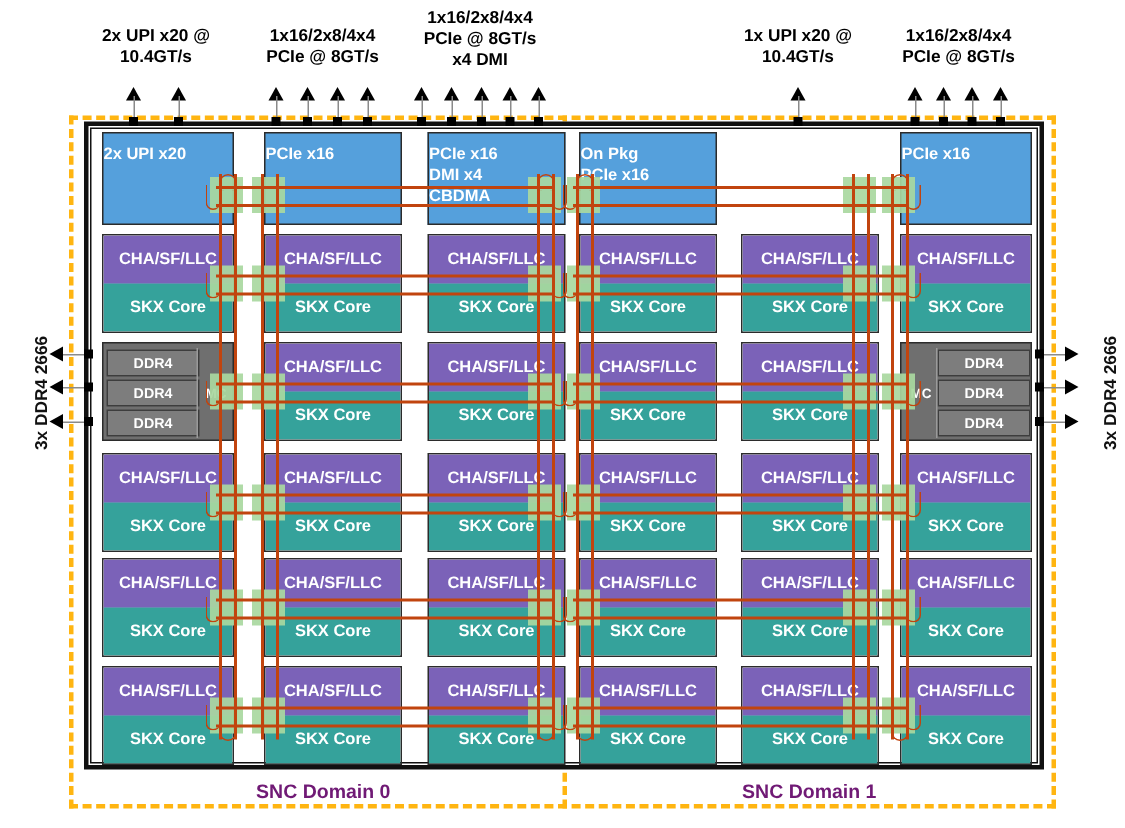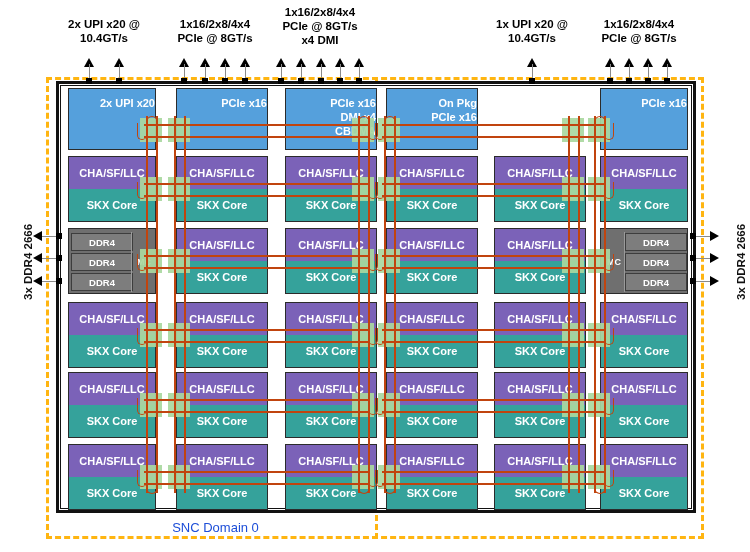--- a/index.html
+++ b/index.html
@@ -41,21 +41,21 @@
     background:#7B62B8;color:#ffffff;font-size:11px;font-weight:700;
     display:flex;align-items:center;justify-content:center;
     border-bottom:1.4px solid #b08fd8;
   }
   .tile .core{
     position:absolute;left:0;right:0;bottom:0;height:50%;
     background:#35A29B;color:#ffffff;font-size:11px;font-weight:700;
     display:flex;align-items:center;justify-content:center;
   }
   .tile.io{background:#55A0DC;border:1.6px solid #2b2b2b;
-    display:flex;flex-direction:column;align-items:flex-end;justify-content:flex-start;
+    display:flex;flex-direction:column;align-items:flex-start;justify-content:flex-start;
     color:#ffffff;font-size:11px;font-weight:700;padding-top:7px;line-height:14px;
     text-align:center;}
 
   
   .tile.mem{background:#6f6f6f;border:1.6px solid #2b2b2b;}
   .ddr{position:absolute;background:#7d7d7d;border:1.2px solid #3d3d3d;
     color:#ffffff;font-size:9.5px;font-weight:700;
     display:flex;align-items:center;justify-content:center;}
   .mclabel{position:absolute;color:#ffffff;font-size:9px;font-weight:700;
     display:flex;align-items:center;justify-content:center;}
@@ -64,21 +64,21 @@
   
   .vwire{position:absolute;width:1.7px;background:#C1440E;}
   .hwire{position:absolute;height:1.7px;background:#C1440E;}
   .node{position:absolute;background:#A9D8A0;opacity:.92;}
   .ubend{position:absolute;border:1.7px solid #C1440E;border-top:none;
     border-bottom-left-radius:7px;border-bottom-right-radius:7px;background:transparent;}
   .nbend{position:absolute;border:1.7px solid #C1440E;border-bottom:none;
     border-top-left-radius:7px;border-top-right-radius:7px;background:transparent;}
 
   
-  .domlbl{position:absolute;color:#1d4ed8;font-size:13px;font-weight:400;
+  .domlbl{position:absolute;color:#701a75;font-size:13px;font-weight:700;
     text-align:center;}
 
   
   .sidelbl{position:absolute;color:#111;font-size:11.5px;font-weight:700;
     white-space:nowrap;transform-origin:0 0;}
 </style>
 </head>
 <body>
 
 <div id="root">
@@ -451,13 +451,14 @@
     <div class="ubend" style="left: 368px; top: 328px; width: 9px; height: 16px; border-left: none;"></div>
     <div class="ubend" style="left: 368px; top: 398px; width: 9px; height: 16px; border-left: none;"></div>
     <div class="ubend" style="left: 368px; top: 470px; width: 9px; height: 16px; border-left: none;"></div>
     <div class="ubend" style="left: 604px; top: 123px; width: 9px; height: 16px; border-left: none;"></div>
     <div class="ubend" style="left: 604px; top: 182px; width: 9px; height: 16px; border-left: none;"></div>
     <div class="ubend" style="left: 604px; top: 254px; width: 9px; height: 16px; border-left: none;"></div>
     <div class="ubend" style="left: 604px; top: 328px; width: 9px; height: 16px; border-left: none;"></div>
     <div class="ubend" style="left: 604px; top: 398px; width: 9px; height: 16px; border-left: none;"></div>
     <div class="ubend" style="left: 604px; top: 470px; width: 9px; height: 16px; border-left: none;"></div>
     <div class="domlbl" style="left: 56px; top: 520px; width: 319px;">SNC Domain 0</div>
+    <div class="domlbl" style="left: 375px; top: 520px; width: 329px;">SNC Domain 1</div>
   </div>
 
 </body></html>

